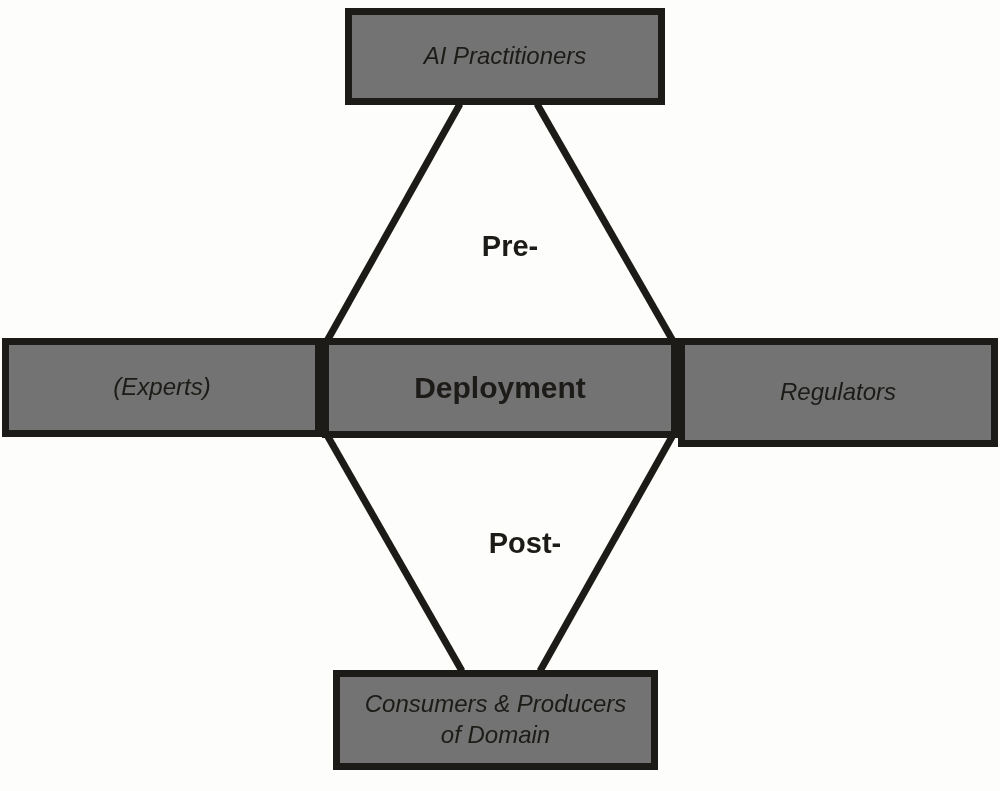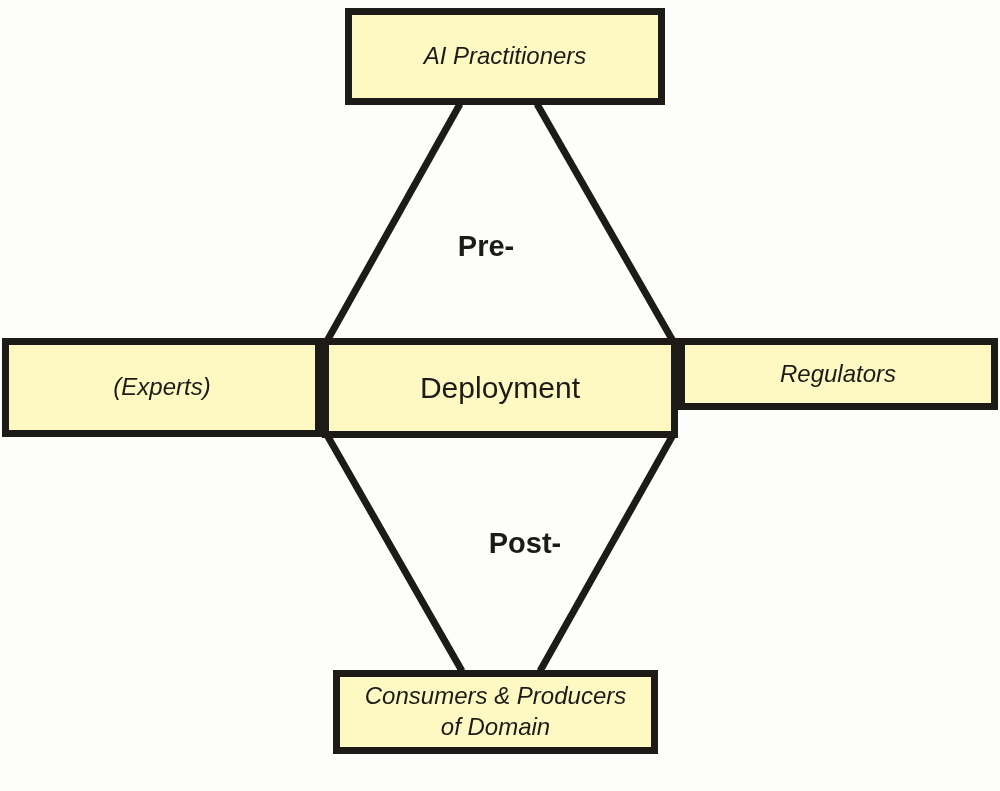--- a/index.html
+++ b/index.html
@@ -20,49 +20,49 @@
     position: absolute;
     left: 0;
     top: 0;
     width: 1000px;
     height: 791px;
   }
   .node {
     position: absolute;
     box-sizing: border-box;
     border: 7px solid #1c1b17;
-    background: #fef9c3;
+    background: #737373;
     display: flex;
     flex-direction: column;
     align-items: center;
     justify-content: center;
     text-align: center;
     line-height: 1.28;
   }
   .node.italic {
     font-style: italic;
     font-size: 24px;
   }
   .node.bold {
-    font-weight: normal;
+    font-weight: bold;
     font-size: 30px;
   }
   #box-top    { left: 345px; top: 8px;   width: 320px; height: 97px;  }
   #box-left   { left: 2px;   top: 338px; width: 320px; height: 99px;  }
   #box-center { left: 322px; top: 338px; width: 356px; height: 100px; }
-  #box-right  { left: 678px; top: 338px; width: 320px; height: 72px;  }
-  #box-bottom { left: 333px; top: 670px; width: 325px; height: 84px; }
+  #box-right  { left: 678px; top: 338px; width: 320px; height: 109px;  }
+  #box-bottom { left: 333px; top: 670px; width: 325px; height: 100px; }
   .phase-label {
     position: absolute;
     transform: translate(-50%, -50%);
     font-weight: bold;
     font-size: 29px;
     white-space: nowrap;
   }
-  #phase-pre  { left: 486px; top: 246px; }
+  #phase-pre  { left: 510px; top: 246px; }
   #phase-post { left: 503px; top: 543px; margin-left: 22px; }
 </style>
 </head>
 <body>
 
 <div id="canvas">
 
   <svg class="connectors" viewBox="0 0 1000 791" xmlns="http://www.w3.org/2000/svg">
     <line x1="460" y1="104" x2="327" y2="341" stroke="#1c1b17" stroke-width="7"></line>
     <line x1="537" y1="104" x2="673" y2="341" stroke="#1c1b17" stroke-width="7"></line>

